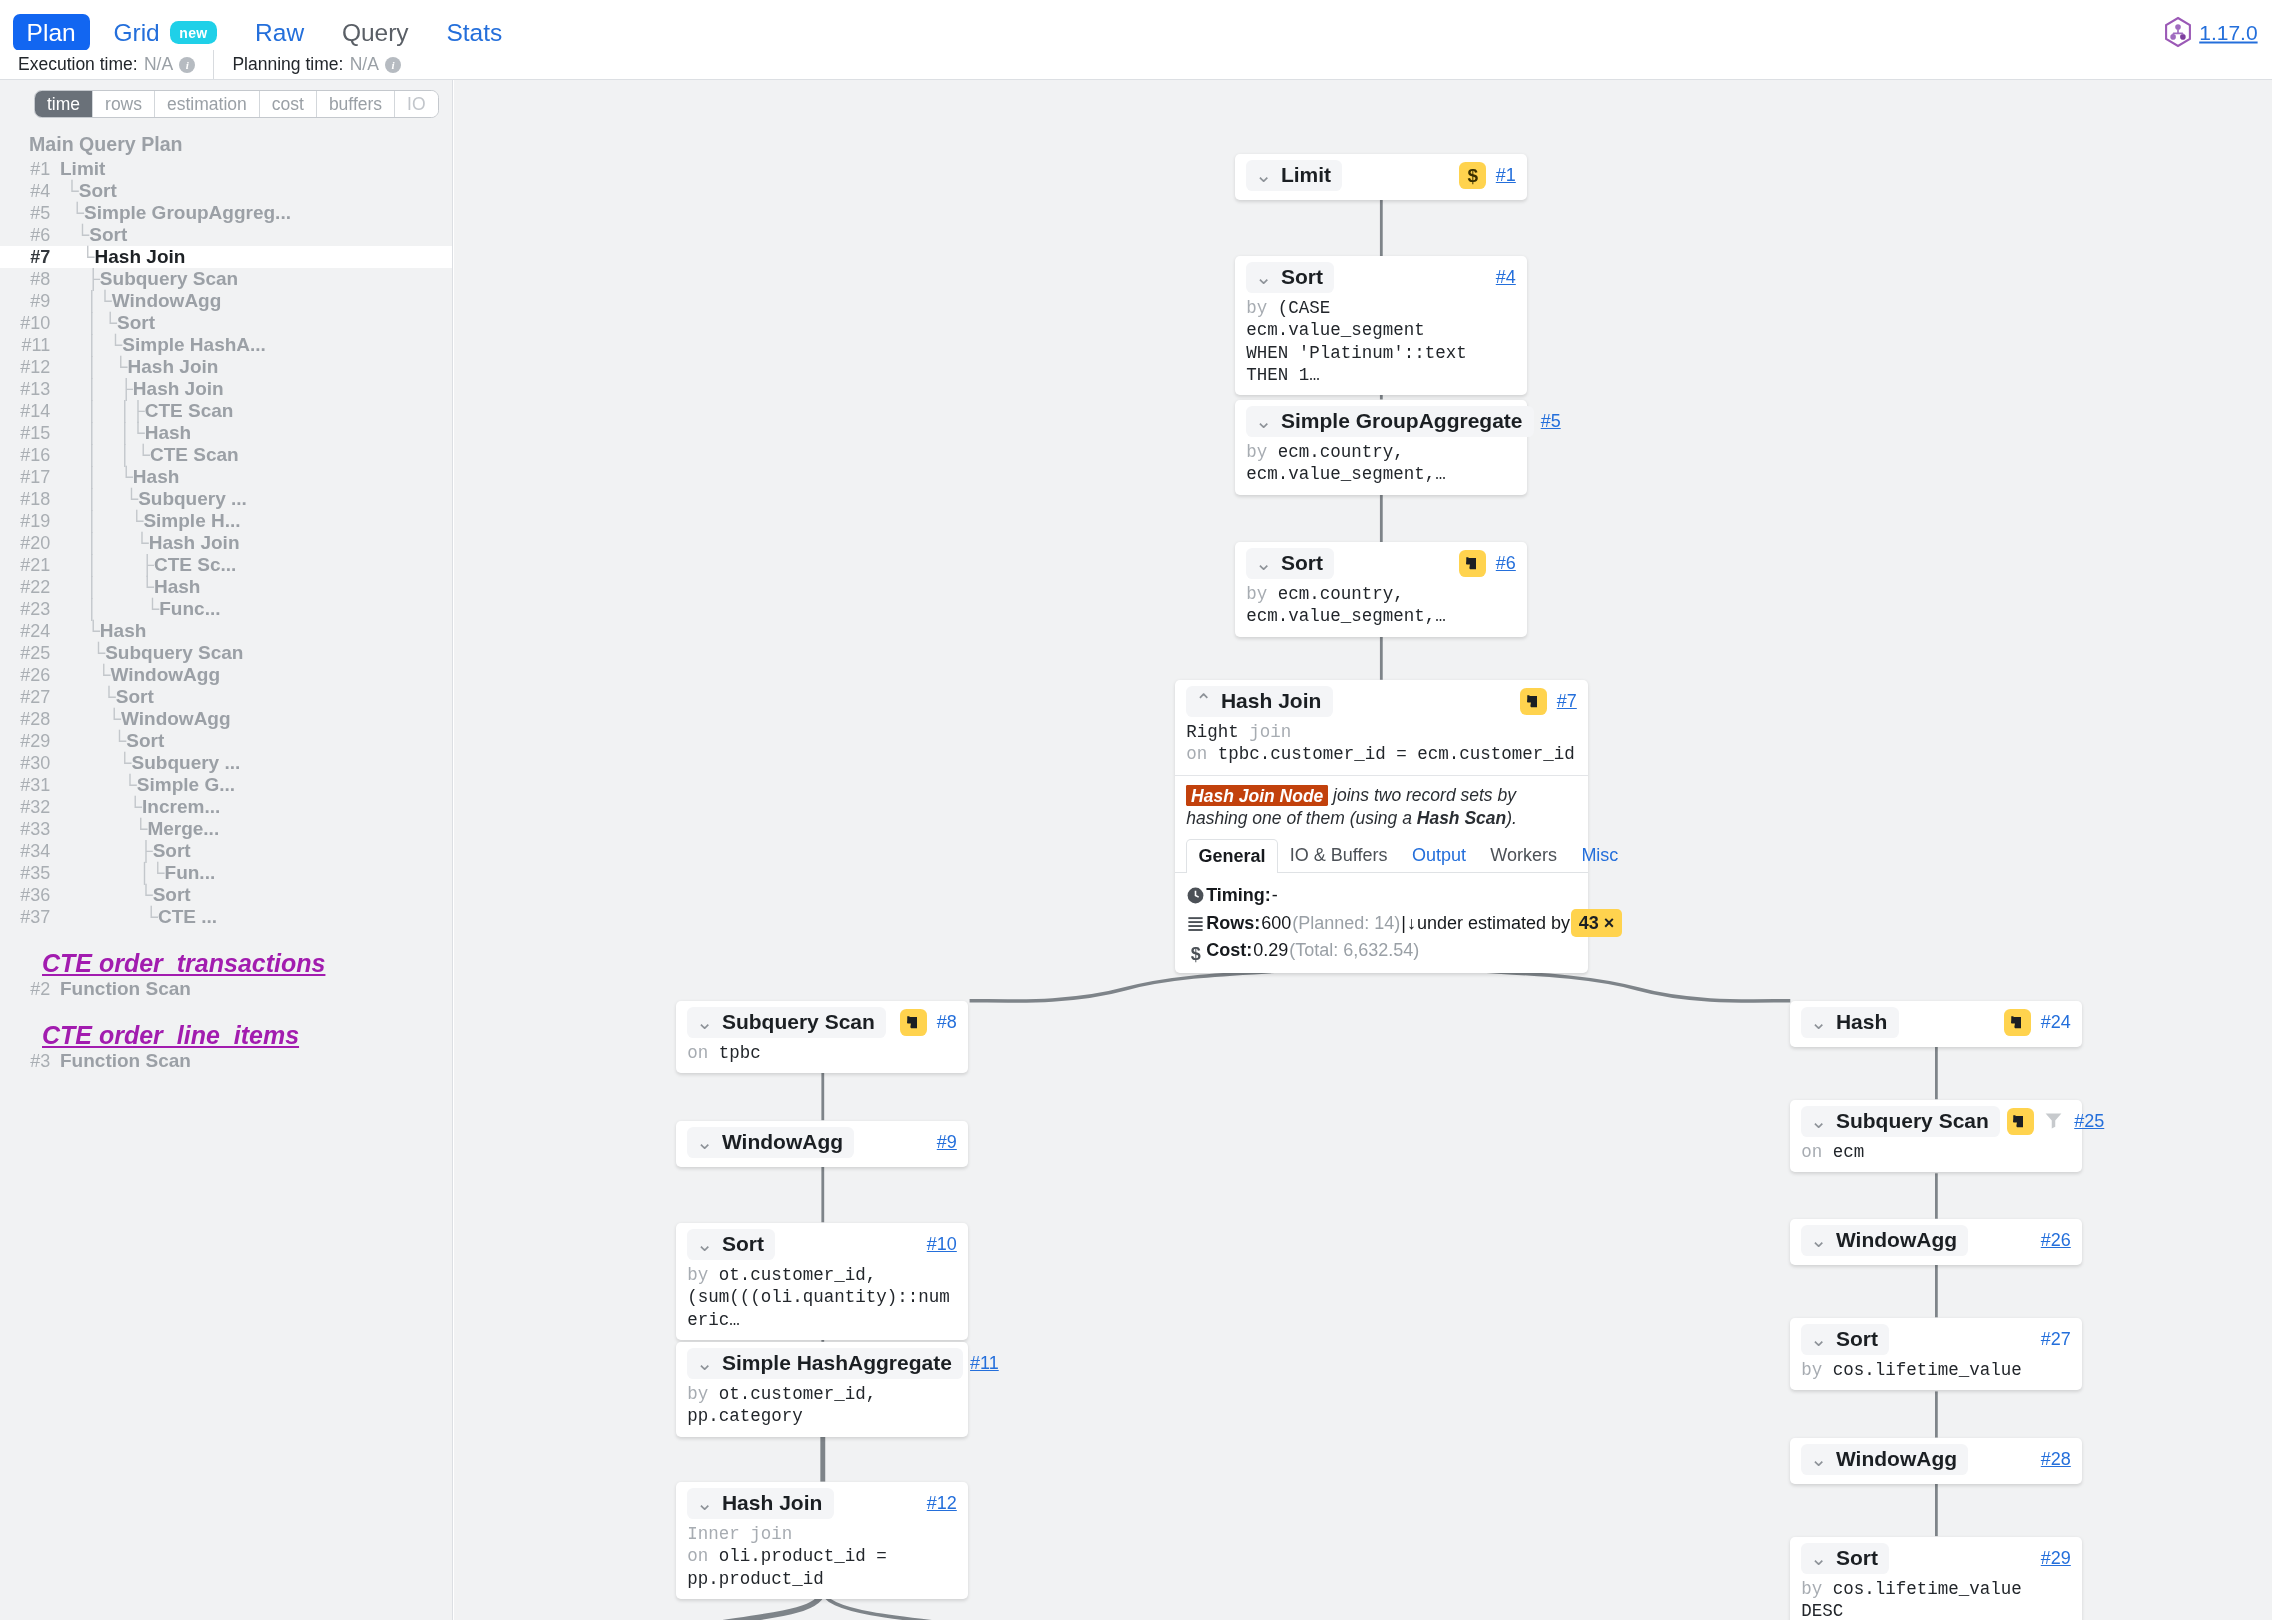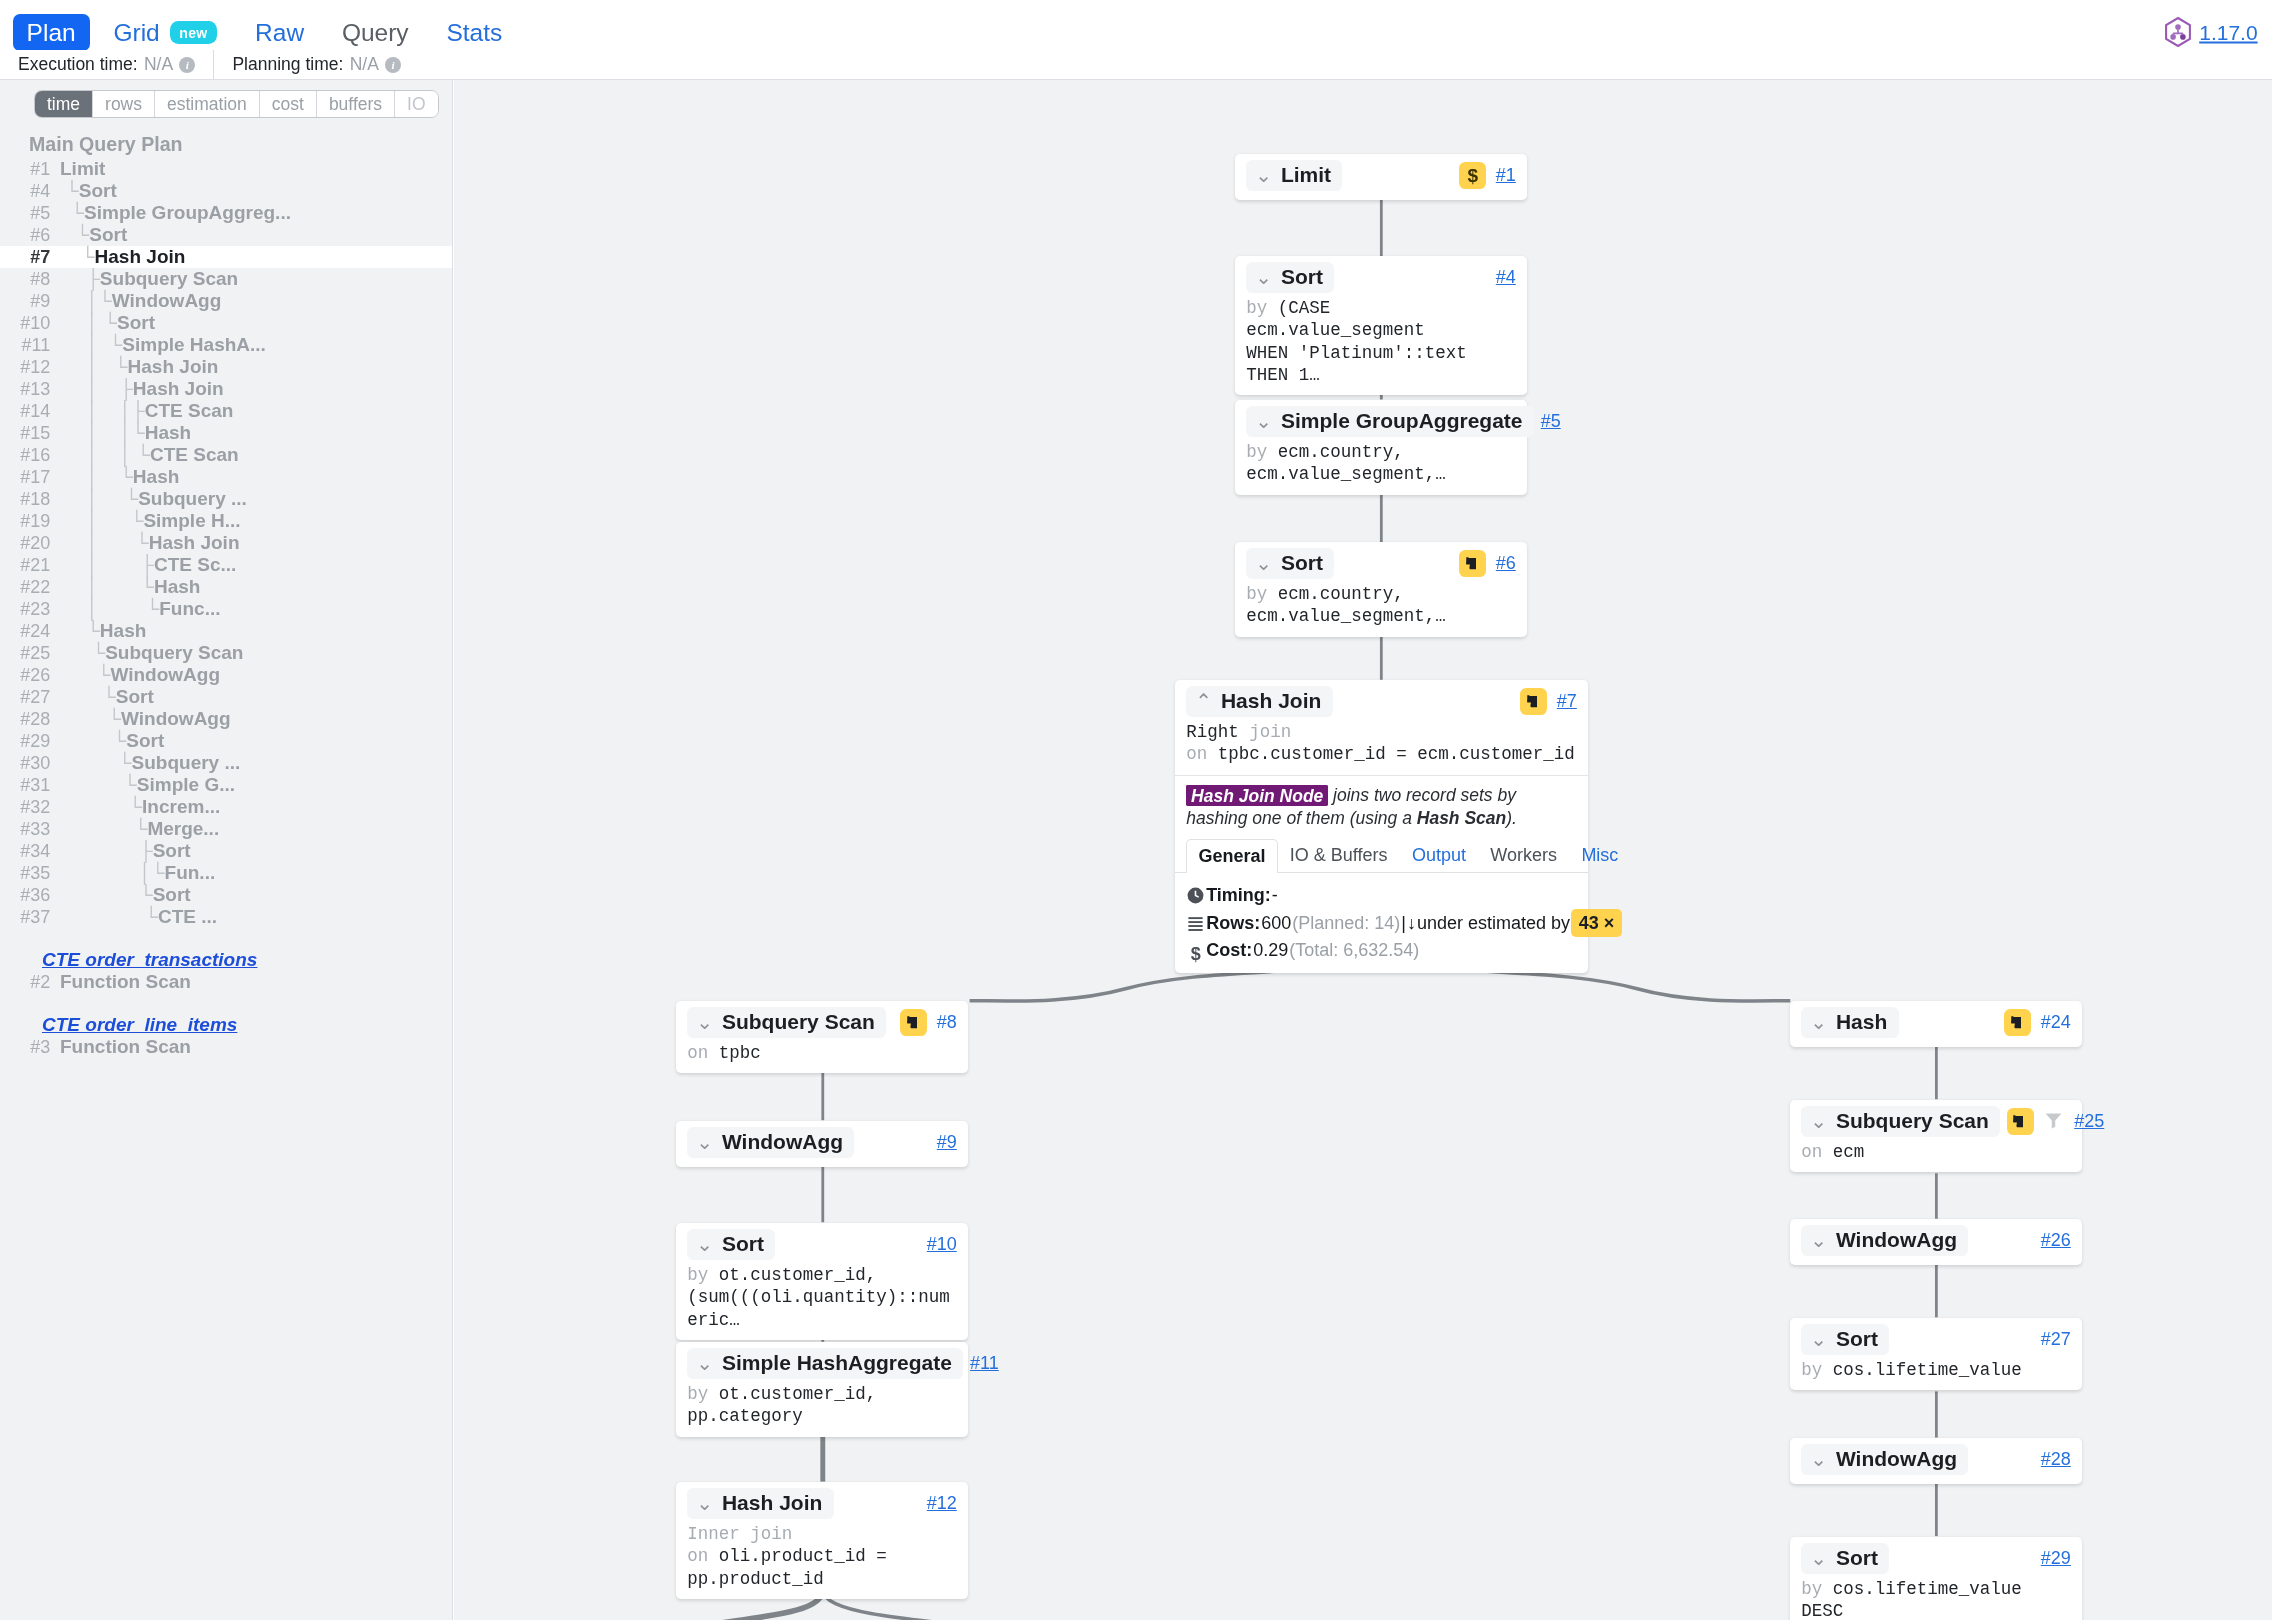--- a/index.html
+++ b/index.html
@@ -106,22 +106,22 @@
   .trow.sel .tlabel { color: #1d2125; }
   .trow.sel .tnum { color: #33383d; font-weight: bold; }
   .tnum {
     width: 60px; text-align: right; padding-right: 9.8px;
     font-size: 18px; color: #a9aeb3; flex: none;
   }
   .tlabel { font-weight: bold; color: #9ba0a6; font-size: 19px; }
   .tguide { color: #c3c7cb; font-weight: normal; font-size: 19px; }
 
   .cte-head {
-    font-size: 19px; font-style: italic; font-weight: bold;
-    color: #1d4ed8; text-decoration: underline;
+    font-size: 25px; font-style: italic; font-weight: bold;
+    color: #a21caf; text-decoration: underline;
     padding-left: 42px; margin-top: 21px; cursor: pointer;
   }
 
   
   .canvas {
     position: absolute; top: 80px; left: 454px;
     width: 1819px; height: 1540px;
     background: #f1f2f3;
     overflow: hidden;
   }
@@ -173,21 +173,21 @@
   }
   .kw { color: #a7acb2; margin-top: 24px; }
 
   
   .divider { height: 0.7px; background: #e3e5e8; margin: 9px -11.2px 0 -11.2px; }
   .descr {
     font-size: 17.5px; font-style: italic; color: #2a2e33;
     line-height: 1.3; padding: 9px 0 2.8px 0;
   }
   .descr .hl {
-    background: #701a75; color: #fff; font-weight: bold;
+    background: #c2410c; color: #fff; font-weight: bold;
     font-style: italic; padding: 0.7px 4.9px; border-radius: 1.4px;
   }
   .descr b { font-weight: bold; font-style: italic; }
   .tabs {
     display: flex; align-items: flex-end; gap: 0;
     border-bottom: 0.7px solid #dfe2e5;
     margin: 5.6px -11.2px 0 -11.2px; padding: 0 11.2px;
   }
   .ntab {
     font-size: 18px; color: #4c5157;

